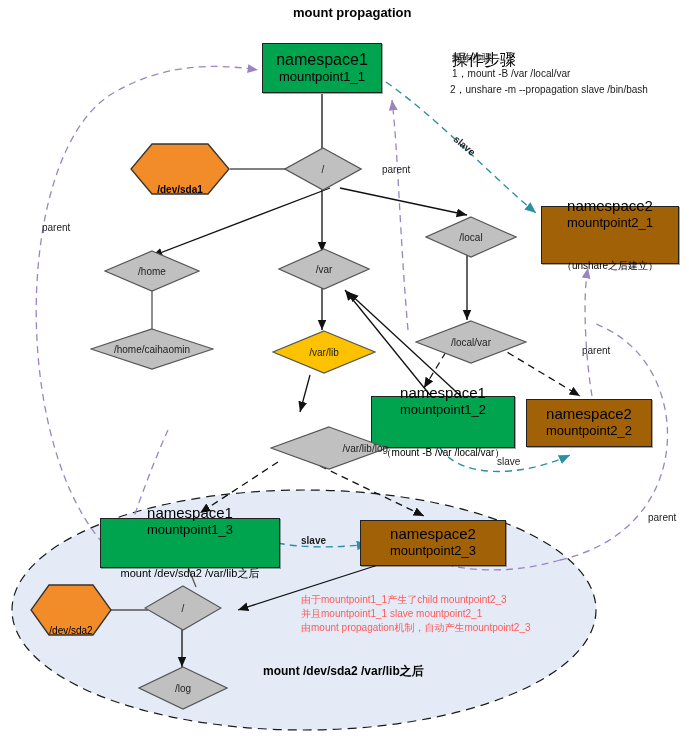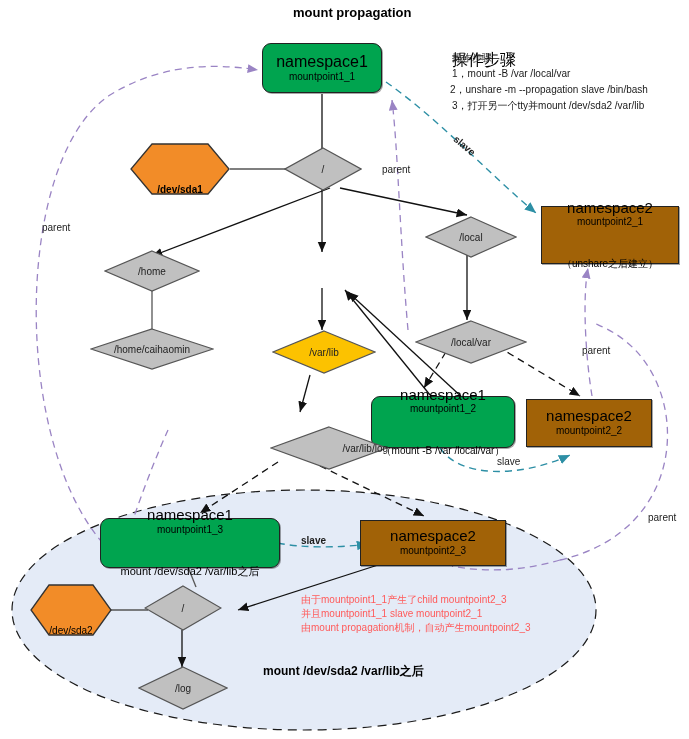--- a/index.html
+++ b/index.html
@@ -8,24 +8,24 @@
   #stage{position:absolute;left:0;top:0;width:689px;height:739px;}
   svg.layer{position:absolute;left:0;top:0;width:689px;height:739px;overflow:visible;}
   #svg-edges{z-index:1;}
   .node{position:absolute;z-index:3;box-sizing:border-box;}
 
   
   .nsbox{border:1px solid #222;display:flex;flex-direction:column;
          align-items:center;justify-content:center;text-align:center;
          box-shadow:1px 1px 0 rgba(0,0,0,.35);}
   .nsbox .t1{font-size:15px;color:#000;line-height:1.12;}
-  .nsbox .t2{font-size:10px;color:#000;line-height:1.25;}
+  .nsbox .t2{font-size:13px;color:#000;line-height:1.25;}
   .nsbox .t3{font-size:10px;color:#000;line-height:1.25;margin-top:29px;}
   .nsbox.big .t1{font-size:16px;}
-  .green{background:#00a44f;border-radius:9px;}
+  .green{background:#00a44f;}
   .red{background:#a16207;}
 
   
   .diamond{display:flex;align-items:center;justify-content:center;}
   .diamond .dlabel{position:relative;z-index:2;font-size:10px;color:#222;
                    white-space:nowrap;}
   .dshape{position:absolute;left:0;top:0;width:100%;height:100%;}
 
   
   .hex{display:flex;align-items:flex-end;justify-content:center;}
@@ -134,21 +134,20 @@
       <path d="M278,543 C300,548 340,548 368,544" marker-end="url(#ah-teal)"></path>
     </g>
   </svg>
 
   <div class="txt" id="page-title" style="left:293px;top:5px;">mount propagation</div>
 
   <div class="txt" style="left:452px;top:50px;">操作步骤</div>
   <div class="txt steps-line" style="left:452px;top:50px;">操作步骤</div>
   <div class="txt steps-line" style="left:452px;top:66px;">1，mount -B /var /local/var</div>
   <div class="txt steps-line" style="left:450px;top:82px;">2，unshare -m --propagation slave /bin/bash</div>
-  <div class="txt steps-line" style="left:452px;top:98px;">3，打开另一个tty并mount /dev/sda2 /var/lib</div>
 
   <div class="node nsbox green big" style="left:262px;top:43px;width:120px;height:50px;">
     <div class="t1">namespace1</div>
     <div class="t2">mountpoint1_1</div>
   </div>
 
   <div class="node nsbox red" style="left:541px;top:206px;width:138px;height:58px;">
     <div class="t1">namespace2</div>
     <div class="t2">mountpoint2_1</div>
     <div class="t3">（unshare之后建立）</div>
@@ -204,20 +203,26 @@
     <span class="dlabel">/home</span>
   </div>
 
   <div class="node diamond" style="left:90px;top:328px;width:124px;height:42px;">
     <svg class="dshape" viewBox="0 0 124 42" preserveAspectRatio="none">
       <polygon points="62,1 123,21 62,41 1,21" fill="#c0c0c0" stroke="#555" stroke-width="1.2"></polygon>
     </svg>
     <span class="dlabel">/home/caihaomin</span>
   </div>
 
+  <div class="node diamond" style="left:278px;top:248px;width:92px;height:42px;">
+    <svg class="dshape" viewBox="0 0 92 42" preserveAspectRatio="none">
+      <polygon points="46,1 91,21 46,41 1,21" fill="#c0c0c0" stroke="#555" stroke-width="1.2"></polygon>
+    </svg>
+    <span class="dlabel">/var</span>
+  </div>
 
   <div class="node diamond" style="left:272px;top:330px;width:104px;height:44px;">
     <svg class="dshape" viewBox="0 0 104 44" preserveAspectRatio="none">
       <polygon points="52,1 103,22 52,43 1,22" fill="#fcc200" stroke="#555" stroke-width="1.2"></polygon>
     </svg>
     <span class="dlabel">/var/lib</span>
   </div>
 
   <div class="node diamond" style="left:270px;top:426px;width:118px;height:44px;justify-content:flex-end;">
     <svg class="dshape" viewBox="0 0 118 44" preserveAspectRatio="none">

